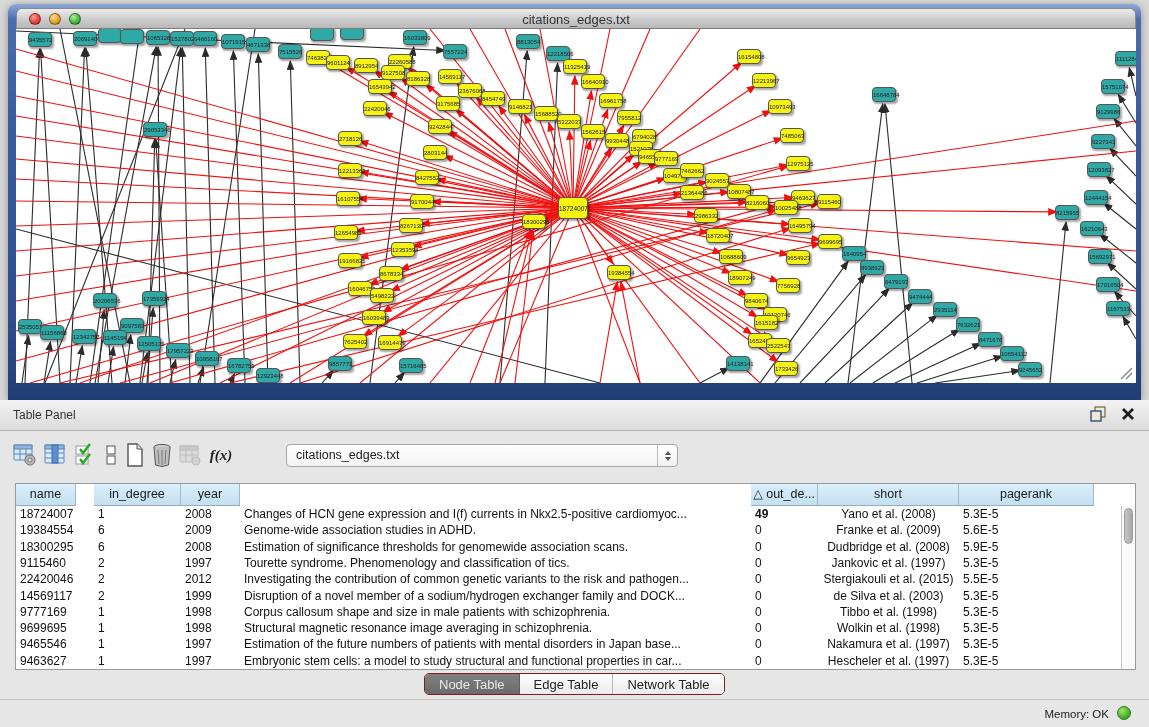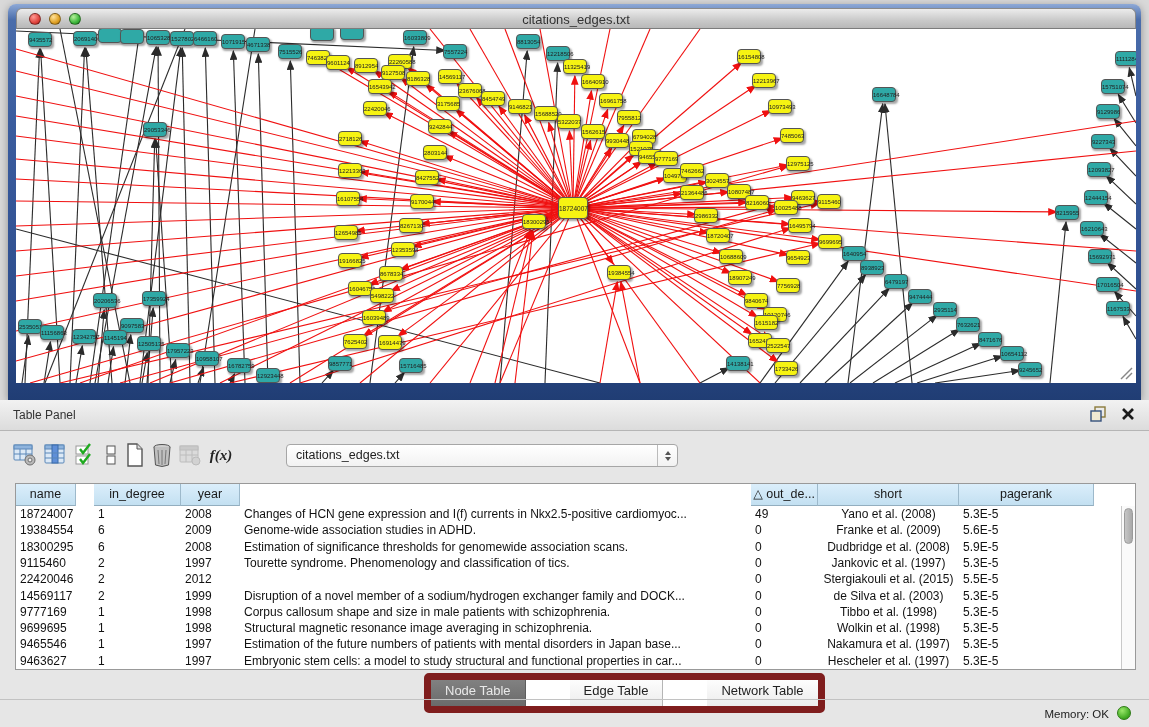--- a/index.html
+++ b/index.html
@@ -53,22 +53,22 @@
            text-align:center; line-height:21px; overflow:hidden; white-space:nowrap; }
   #tbody { position:absolute; left:0; top:22px; width:1105px; height:163px; overflow:hidden; }
   .trow { position:absolute; left:0; width:1105px; height:16.3px; background:#fff; }
   .tcell { position:absolute; top:0; height:16px; font-size:12px; color:#111; line-height:16px;
            white-space:nowrap; overflow:hidden; padding-left:4px; }
   .tcell.center { text-align:center; padding-left:0; }
   #vscroll { position:absolute; right:0; top:22px; width:14px; height:163px; background:#fafafa; border-left:1px solid #c9c9c9; }
   #vthumb { position:absolute; left:2px; top:2px; width:9px; height:36px; border-radius:5px;
             background:linear-gradient(90deg,#c6c6c6,#a9a9a9); border:1px solid #9a9a9a; }
 
-  #tabs { position:absolute; left:424px; top:273px; height:40px; display:flex;
-          border:7px solid #7f1d1d; border-radius:5px; overflow:hidden; background:#fff;gap:44px; }
+  #tabs { position:absolute; left:424px; top:273px; height:22px; display:flex;
+          border:1px solid #7f1d1d; border-radius:5px; overflow:hidden; background:#fff; }
   .tab { font-size:13px; padding:0 14px; line-height:21px; color:#222;
          background:linear-gradient(180deg,#fdfdfd,#ececec); border-right:1px solid #b5b5b5; }
   .tab.sel { background:linear-gradient(180deg,#818181,#6a6a6a); color:#e9e9e9; border-right:1px solid #5e5e5e; }
   .tab:last-child { border-right:none; }
 
   #statusbar { position:absolute; left:0; top:299px; width:1149px; height:28px; border-top:1px solid #c2c2c2; }
   #memlabel { position:absolute; right:40px; top:8px; font-size:11.5px; color:#222; }
   #memdot { position:absolute; right:18px; top:6px; width:14px; height:14px; border-radius:50%;
             border:1px solid #2c7a14; background:radial-gradient(circle at 35% 30%,#9ae86a,#43ac24 65%,#2d8316); }
 </style>
@@ -506,21 +506,21 @@
         <div class="hcell" style="left: 735px; width: 67px;">△ out_de...</div>
         <div class="hcell" style="left: 802px; width: 141px;">short</div>
         <div class="hcell" style="left: 943px; width: 135px;">pagerank</div>
       </div>
     <div id="tbody">
         <div class="trow" style="top: 0px;">
           <div class="tcell" style="left: 0px; width: 78px;">18724007</div>
           <div class="tcell" style="left: 78px; width: 87px;">1</div>
           <div class="tcell" style="left: 165px; width: 59px;">2008</div>
           <div class="tcell" style="left: 224px; width: 511px;">Changes of HCN gene expression and I(f) currents in Nkx2.5-positive cardiomyoc...</div>
-          <div class="tcell" style="left: 735px; width: 67px;">49</div>
+          <div class="tcell" style="left: 735px; width: 67px; font-weight: bold;">49</div>
           <div class="tcell center" style="left: 802px; width: 141px;">Yano et al. (2008)</div>
           <div class="tcell" style="left: 943px; width: 135px;">5.3E-5</div>
         </div>
         <div class="trow" style="top: 16.3px;">
           <div class="tcell" style="left: 0px; width: 78px;">19384554</div>
           <div class="tcell" style="left: 78px; width: 87px;">6</div>
           <div class="tcell" style="left: 165px; width: 59px;">2009</div>
           <div class="tcell" style="left: 224px; width: 511px;">Genome-wide association studies in ADHD.</div>
           <div class="tcell" style="left: 735px; width: 67px;">0</div>
           <div class="tcell center" style="left: 802px; width: 141px;">Franke et al. (2009)</div>
@@ -541,20 +541,21 @@
           <div class="tcell" style="left: 165px; width: 59px;">1997</div>
           <div class="tcell" style="left: 224px; width: 511px;">Tourette syndrome. Phenomenology and classification of tics.</div>
           <div class="tcell" style="left: 735px; width: 67px;">0</div>
           <div class="tcell center" style="left: 802px; width: 141px;">Jankovic et al. (1997)</div>
           <div class="tcell" style="left: 943px; width: 135px;">5.3E-5</div>
         </div>
         <div class="trow" style="top: 65.2px;">
           <div class="tcell" style="left: 0px; width: 78px;">22420046</div>
           <div class="tcell" style="left: 78px; width: 87px;">2</div>
           <div class="tcell" style="left: 165px; width: 59px;">2012</div>
+          <div class="tcell" style="left: 224px; width: 511px;">Investigating the contribution of common genetic variants to the risk and pathogen...</div>
           <div class="tcell" style="left: 735px; width: 67px;">0</div>
           <div class="tcell center" style="left: 802px; width: 141px;">Stergiakouli et al. (2015)</div>
           <div class="tcell" style="left: 943px; width: 135px;">5.5E-5</div>
         </div>
         <div class="trow" style="top: 81.5px;">
           <div class="tcell" style="left: 0px; width: 78px;">14569117</div>
           <div class="tcell" style="left: 78px; width: 87px;">2</div>
           <div class="tcell" style="left: 165px; width: 59px;">1999</div>
           <div class="tcell" style="left: 224px; width: 511px;">Disruption of a novel member of a sodium/hydrogen exchanger family and DOCK...</div>
           <div class="tcell" style="left: 735px; width: 67px;">0</div>

